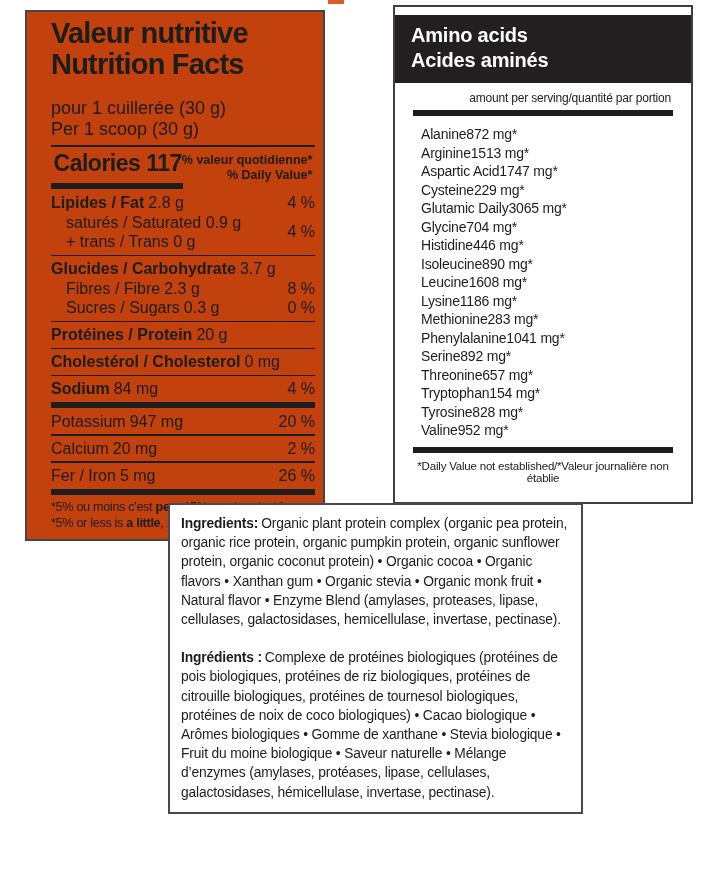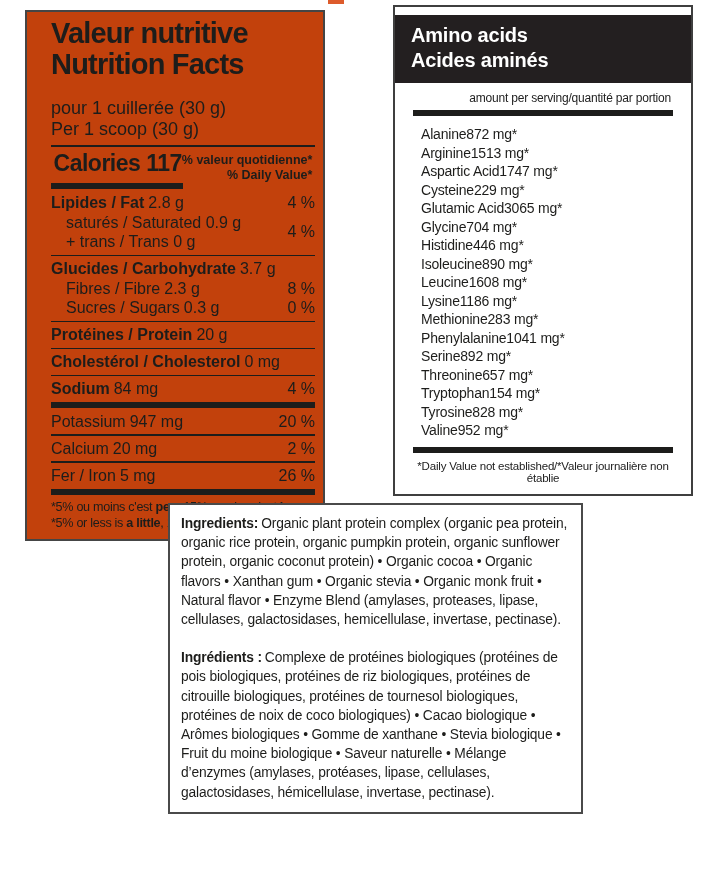--- a/index.html
+++ b/index.html
@@ -106,21 +106,21 @@
   .amino-header {
     background:#231f20;
     color:#ffffff;
     padding:8px 16px 10px 16px;
     font-size:20px;
     font-weight:bold;
     line-height:25px;
     letter-spacing:-0.2px;
     margin-top:8px;
   }
-  .amino-body { padding:5px 14px 10px 14px; }
+  .amino-body { padding:5px 14px 18px 14px; }
   .amino-sub {
     text-align:right;
     font-size:12px;
     letter-spacing:-0.2px;
     padding-right:6px;
     margin-top:3px;
     color:#222;
   }
   .amino-bar {
     height:6px;
@@ -290,21 +290,21 @@
           </div>
         <div class="arow">
             <span>Aspartic Acid</span>
             <span>1747 mg*</span>
           </div>
         <div class="arow">
             <span>Cysteine</span>
             <span>229 mg*</span>
           </div>
         <div class="arow">
-            <span>Glutamic Acid</span>
+            <span>Glutamic Daily</span>
             <span>3065 mg*</span>
           </div>
         <div class="arow">
             <span>Glycine</span>
             <span>704 mg*</span>
           </div>
         <div class="arow">
             <span>Histidine</span>
             <span>446 mg*</span>
           </div>

